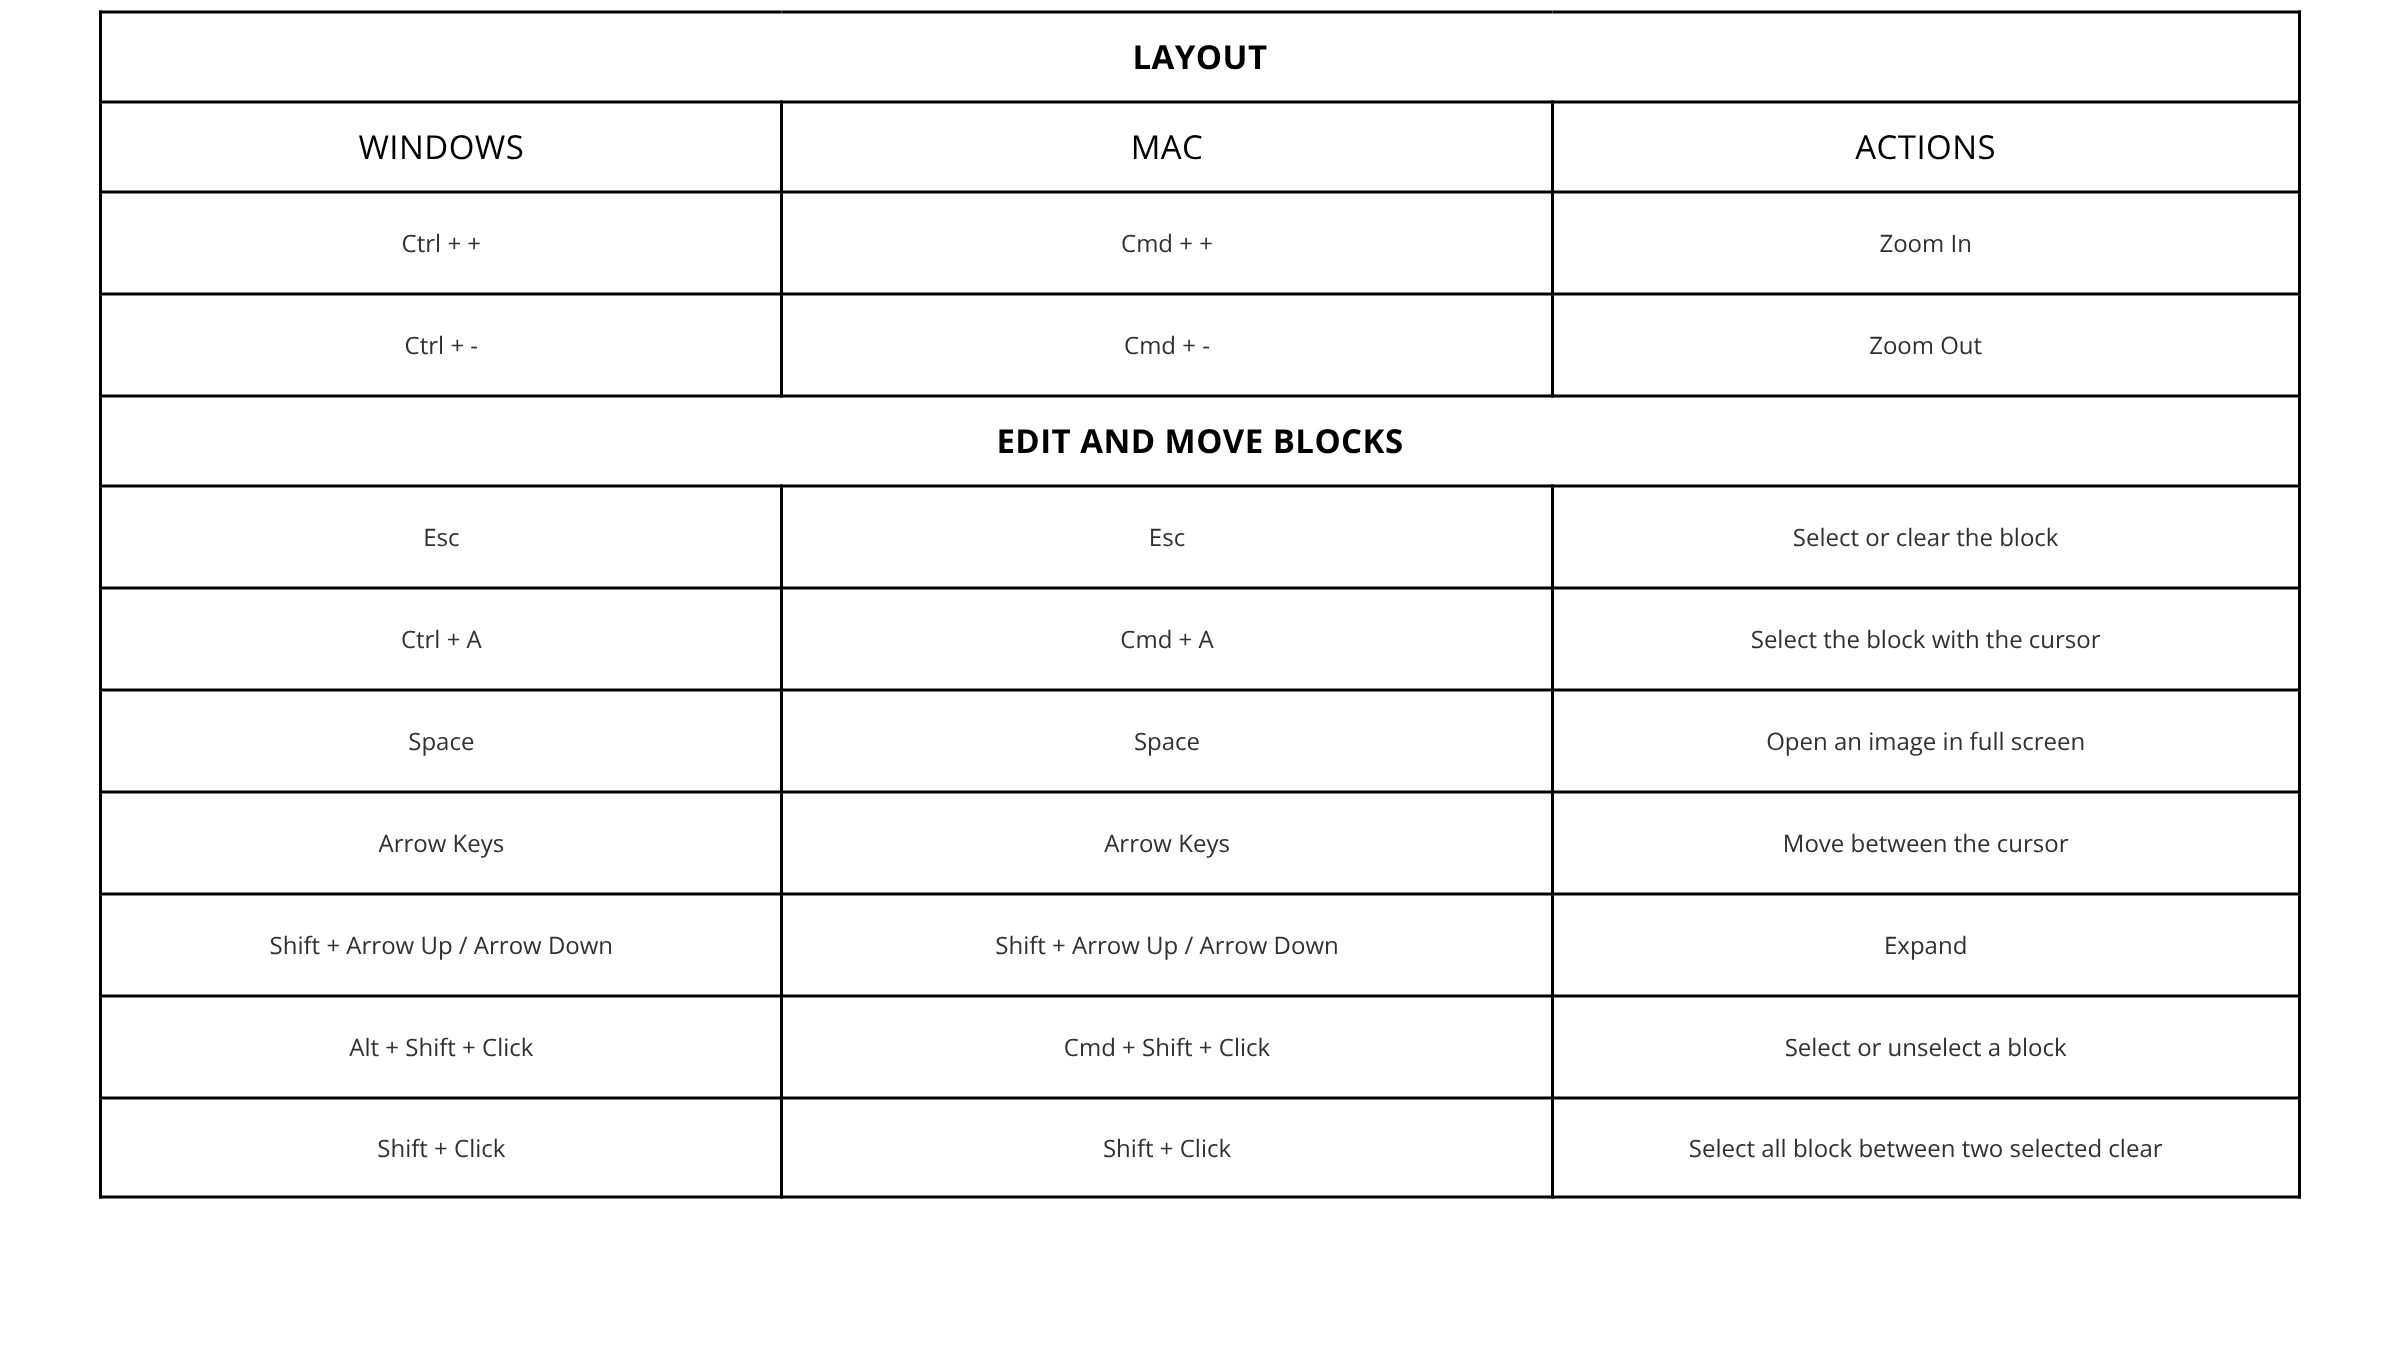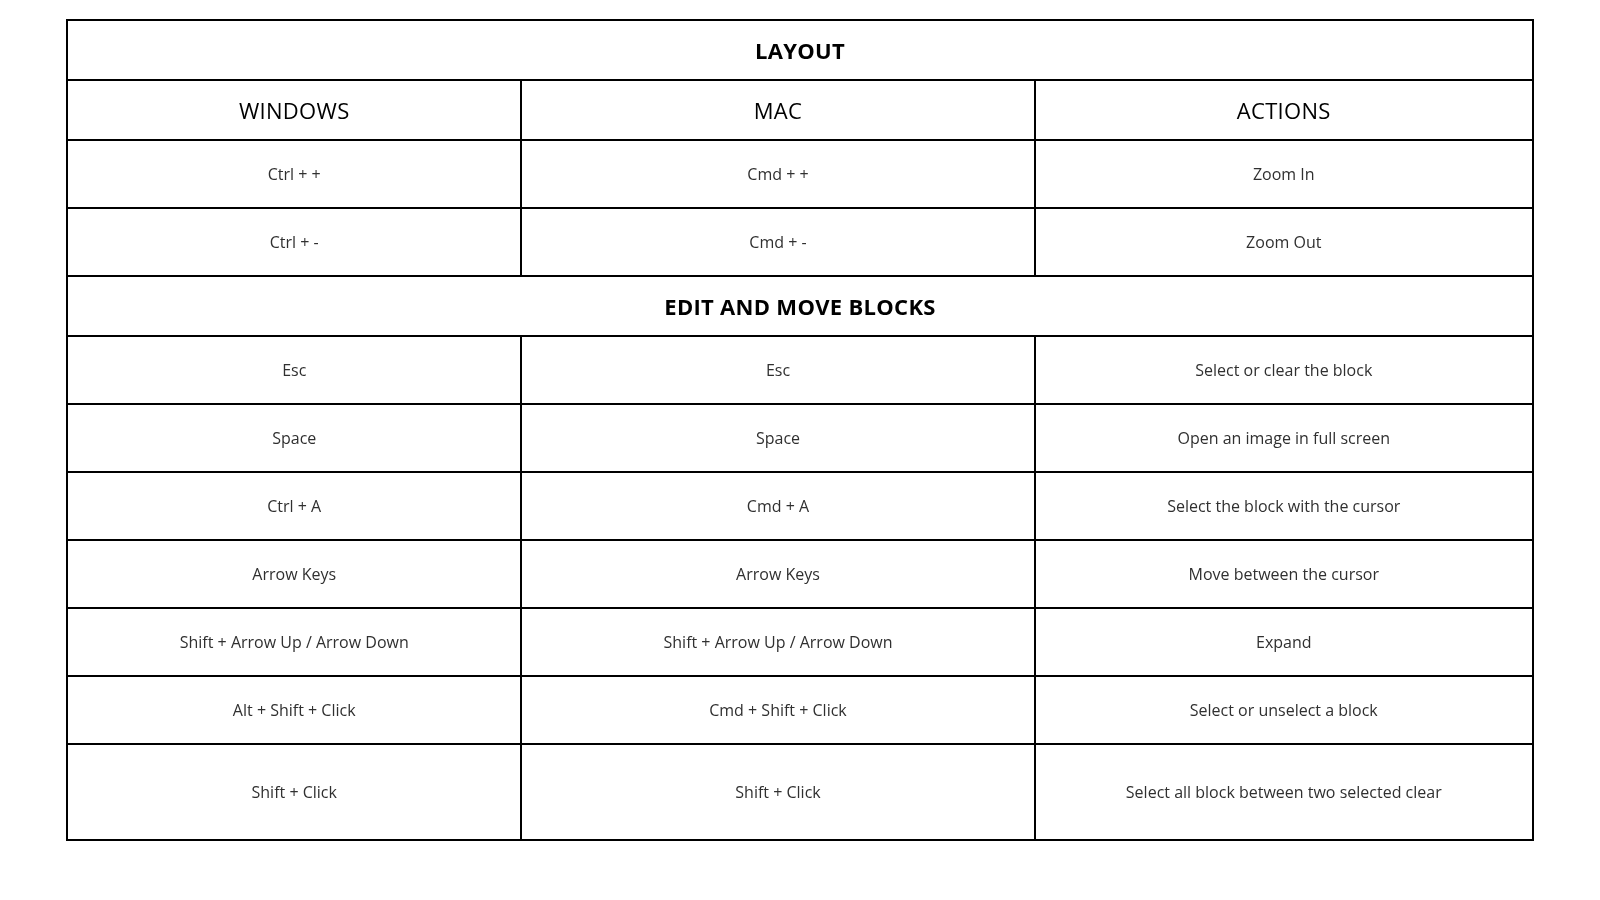--- a/index.html
+++ b/index.html
@@ -17,21 +17,20 @@
     height: 900px;
     padding: 7px 66px 7px 66px;
     display: flex;
     justify-content: center;
     align-items: flex-start;
   }
   table.shortcuts {
     width: 100%;
     border-collapse: collapse;
     table-layout: fixed;
-    margin-top: 12px;
   }
   table.shortcuts td,
   table.shortcuts th {
     border: 2px solid #000000;
     text-align: center;
     vertical-align: middle;
     font-size: 16px;
     font-weight: 400;
     color: #303030;
     padding: 10px 12px;
@@ -47,21 +46,21 @@
     color: #000000;
     font-size: 22px;
     letter-spacing: 0.3px;
     height: 60px;
   }
   table.shortcuts tr.header-row th {
     height: 60px;
     font-size: 22px;
   }
   table.shortcuts tr.tall td {
-    height: 96px;
+    height: 66px;
   }
   
   col.c1 { width: 31%; }
   col.c2 { width: 35%; }
   col.c3 { width: 34%; }
 </style>
 </head>
 <body>
 
 <div class="wrap">
@@ -97,28 +96,28 @@
     <tr class="section-row">
       <td colspan="3">EDIT AND MOVE BLOCKS</td>
     </tr>
 
     <tr>
       <td>Esc</td>
       <td>Esc</td>
       <td>Select or clear the block</td>
     </tr>
     <tr>
+      <td>Ctrl + A</td>
+      <td>Cmd + A</td>
+      <td>Select the block with the cursor</td>
+    </tr>
+    <tr>
       <td>Space</td>
       <td>Space</td>
       <td>Open an image in full screen</td>
-    </tr>
-    <tr>
-      <td>Ctrl + A</td>
-      <td>Cmd + A</td>
-      <td>Select the block with the cursor</td>
     </tr>
     <tr>
       <td>Arrow Keys</td>
       <td>Arrow Keys</td>
       <td>Move between the cursor</td>
     </tr>
     <tr>
       <td>Shift + Arrow Up / Arrow Down</td>
       <td>Shift + Arrow Up / Arrow Down</td>
       <td>Expand</td>

